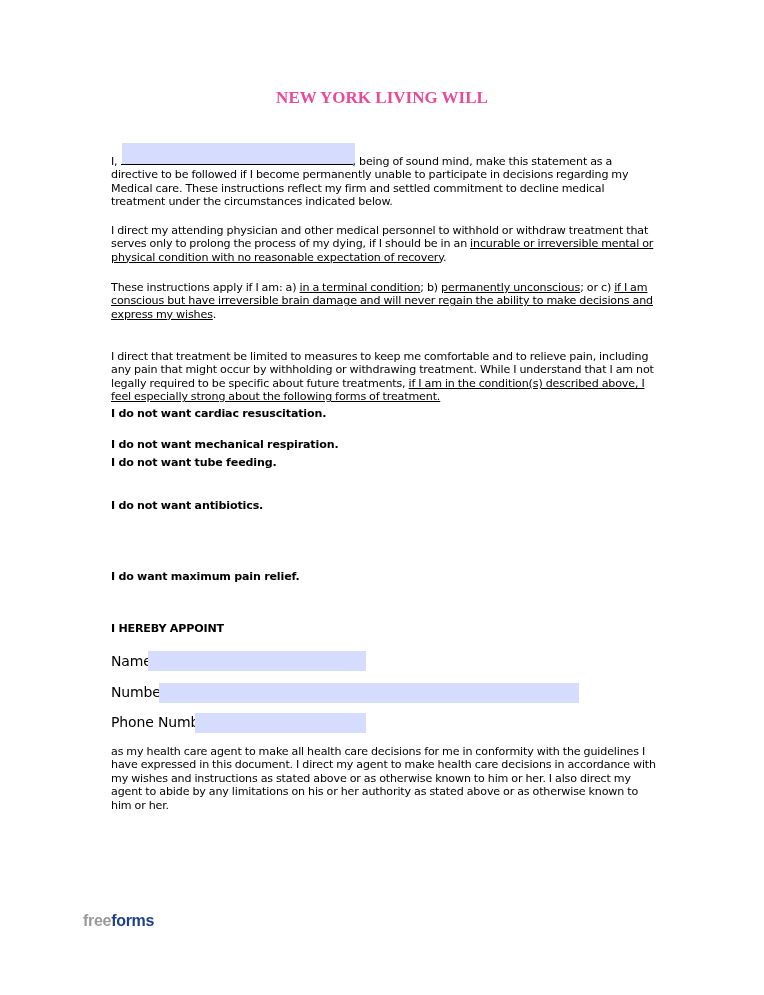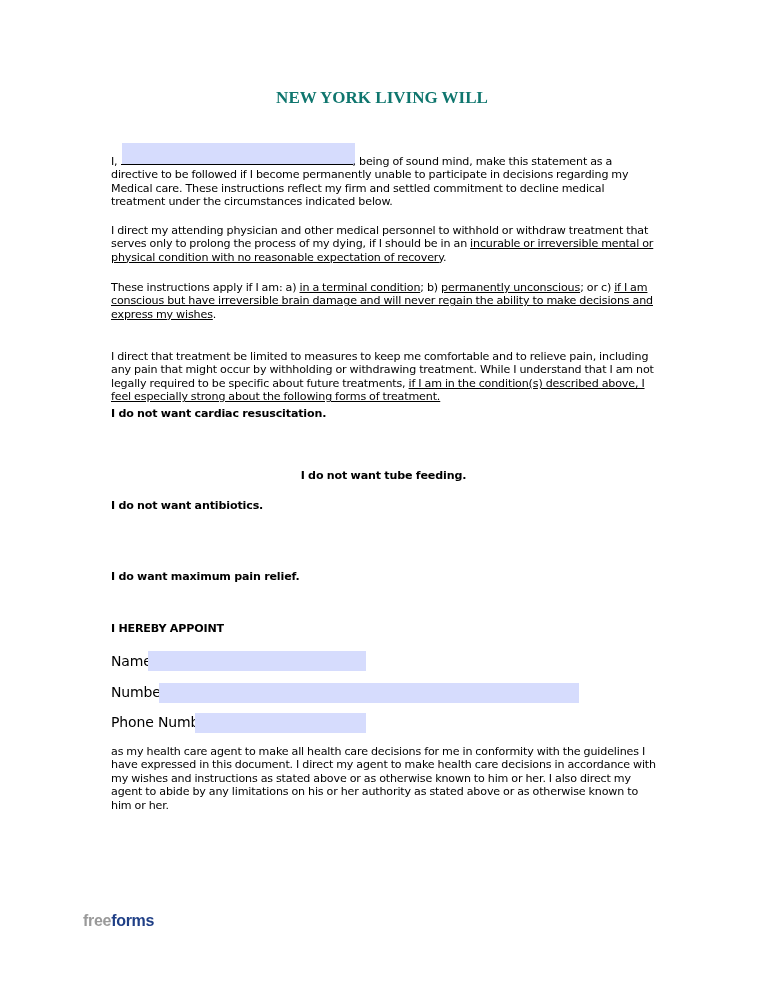--- a/index.html
+++ b/index.html
@@ -1,21 +1,21 @@
 <!DOCTYPE html>
 <html><head>
   <meta charset="utf-8">
   <style>
     html, body { margin: 0; padding: 0; background: #ffffff; }
     body { width: 764px; height: 995px; position: relative; overflow: hidden;
            font-family: "DejaVu Sans", sans-serif; color: #000; }
     .page { position: absolute; left: 0; top: 0; width: 764px; height: 995px; }
     .title { position: absolute; left: 0; width: 764px; top: 88px; text-align: center;
              font-family: "Liberation Serif", serif; font-weight: bold; font-size: 17px;
-             color: #0f766e; letter-spacing: 0px; }
+             color: #ec4899; letter-spacing: 0px; }
     .para { position: absolute; left: 111px; width: 545px; font-size: 11.1px; line-height: 13.4px;
             letter-spacing: -0.15px; word-spacing: -0.3px; }
     .u { text-decoration: underline; }
     .bold { font-weight: bold; }
     .field { position: absolute; background: #d6dcfd; border: none; outline: none; padding: 0;
              margin: 0; font-family: "DejaVu Sans", sans-serif; font-size: 11px; }
     .blankline { display: inline-block; width: 232px; border-bottom: 1px solid #000; height: 10px; vertical-align: baseline; }
     .label { position: absolute; left: 111px; font-size: 14px; letter-spacing: -0.15px; }
     .logo { position: absolute; left: 83px; top: 912px; font-family: "Liberation Sans", sans-serif;
             font-size: 16px; font-weight: bold; letter-spacing: -0.3px; text-align: right; }
@@ -42,21 +42,22 @@
 
   <div class="para" style="top:281px;">
     <span>These instructions apply if I am: a) </span><span class="u">in a terminal condition</span><span>; b) </span><span class="u">permanently unconscious</span><span>; or c) </span><span class="u">if I am conscious but have irreversible brain damage and will never regain the ability to make decisions and express my wishes</span><span>.</span>
   </div>
 
   <div class="para" style="top:350px;">
     <span>I direct that treatment be limited to measures to keep me comfortable and to relieve pain, including any pain that might occur by withholding or withdrawing treatment. While I understand that I am not legally required to be specific about future treatments, </span><span class="u">if I am in the condition(s) described above, I feel especially strong about the following forms of treatment.</span>
   </div>
 
   <div class="para bold" style="top:407px;">I do not want cardiac resuscitation.</div>
-  <div class="para bold" style="top:469px;text-align:center;">I do not want tube feeding.</div>
+  <div class="para bold" style="top:438px;">I do not want mechanical respiration.</div>
+  <div class="para bold" style="top:456px;">I do not want tube feeding.</div>
   <div class="para bold" style="top:499px;">I do not want antibiotics.</div>
   <div class="para bold" style="top:530px;margin-top:40px;">I do want maximum pain relief.</div>
 
   <div class="para bold" style="top:622px;">I HEREBY APPOINT</div>
 
   <div class="label" style="top:653px;">Name:</div>
   <input class="field" type="text" style="left: 148px; top: 651px; width: 218px; height: 20px;" value="">
 
   <div class="label" style="top:684px;">Number:</div>
   <input class="field" type="text" style="left: 159px; top: 683px; width: 420px; height: 20px;" value="">

